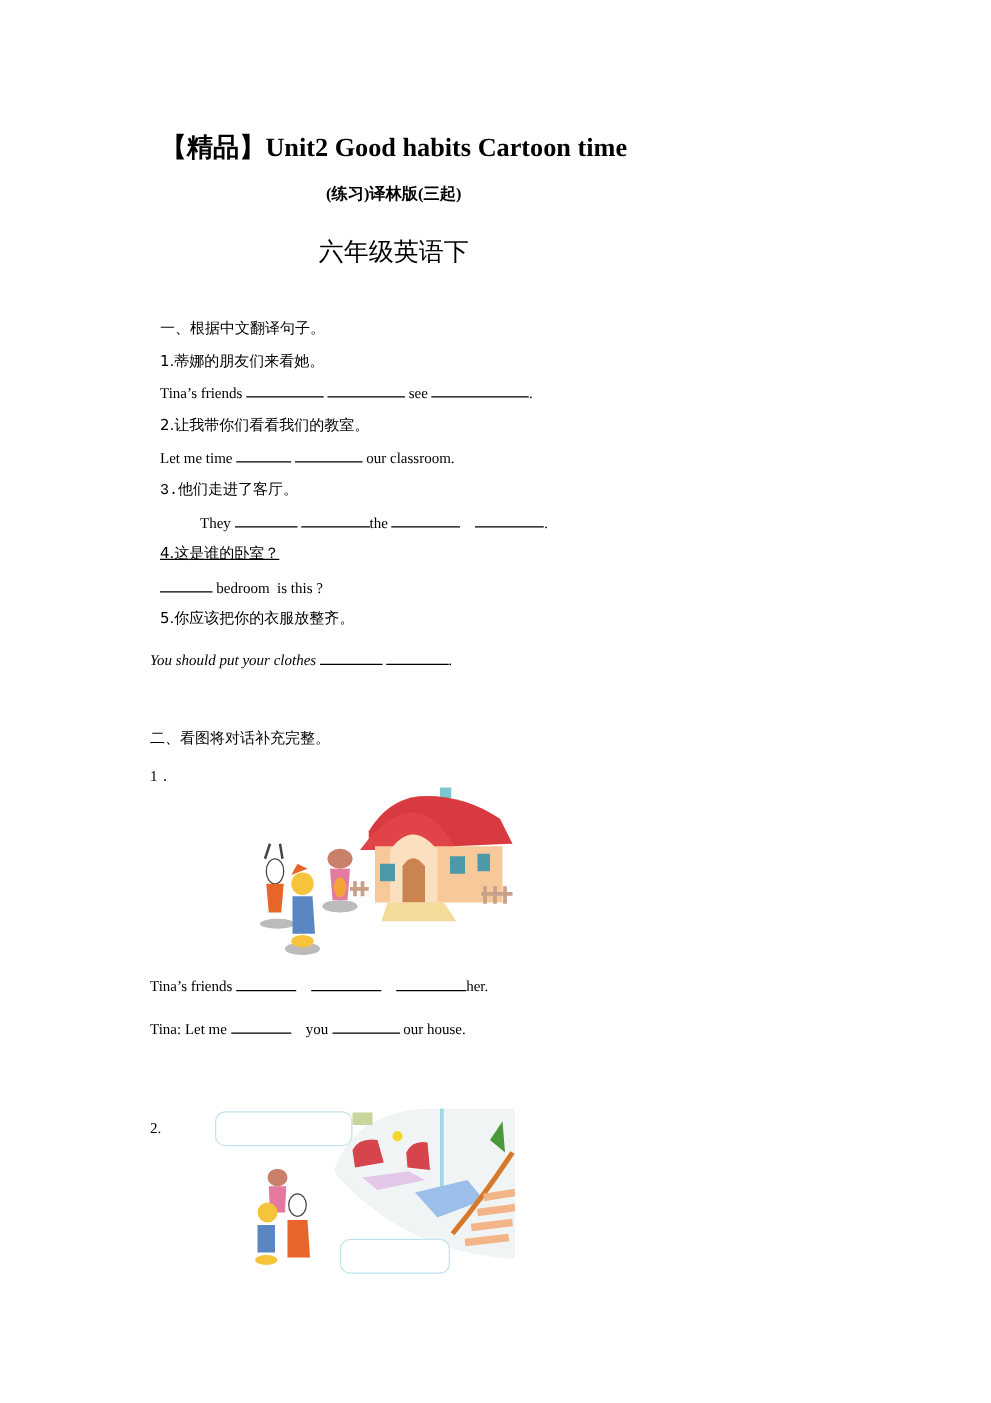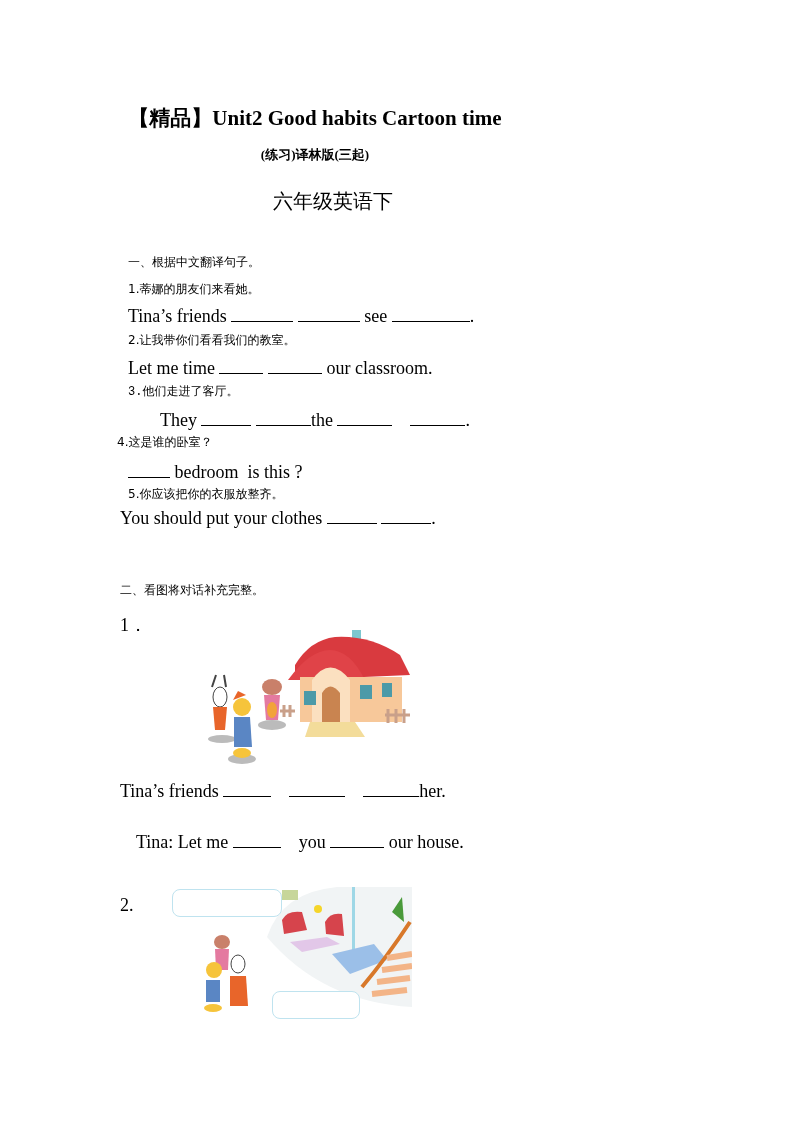--- a/index.html
+++ b/index.html
@@ -1,22 +1,22 @@
 <!DOCTYPE html>
 <html><head>
   <meta charset="utf-8">
   <style>
     html, body { margin: 0; padding: 0; background: #ffffff; }
     body { width: 793px; height: 1122px; position: relative; overflow: hidden;
       font-family: "Liberation Serif", "DejaVu Serif", serif; color: #000; }
     .title { position: absolute; left: 0; width: 630px; text-align: center; }
     .t1 { top: 104px; font-size: 21px; font-weight: bold; }
     .t2 { top: 146px; font-size: 13px; font-weight: bold; }
-    .t3 { top: 188px; font-size: 20px; font-family: Liberation Sans, sans-serif; font-weight: normal; margin-left: 18px; }
-    .line { position: absolute; font-size: 18px; white-space: pre; }
+    .t3 { top: 188px; font-size: 20px; font-family: Liberation Sans, sans-serif; font-weight: normal; }
+    .line { position: absolute; font-size: 12px; white-space: pre; }
     .cn { font-family: "DejaVu Sans", sans-serif; font-size: 12px; }
     .blank { display: inline-block; border-bottom: 1px solid #000; height: 11px; vertical-align: baseline; }
     .pic { position: absolute; }
     .bubble { position: absolute; background: #fff; border: 1.5px solid #bfe3ef; border-radius: 8px; }
   </style>
 </head>
 <body>
 
 <div class="title t1">【精品】Unit2 Good habits Cartoon time</div>
 <div class="title t2">(练习)译林版(三起)</div>
@@ -26,25 +26,25 @@
 
 <div class="line cn" style="left:128px;top:281px;">1.蒂娜的朋友们来看她。</div>
 <div class="line" style="left:128px;top:306px;"><span>Tina’s friends </span><span class="blank" style="width:62px"></span><span> </span><span class="blank" style="width:62px"></span><span> see </span><span class="blank" style="width:78px"></span><span>.</span></div>
 
 <div class="line cn" style="left:128px;top:332px;">2.让我带你们看看我们的教室。</div>
 <div class="line" style="left:128px;top:358px;"><span>Let me time </span><span class="blank" style="width:44px"></span><span> </span><span class="blank" style="width:54px"></span><span> our classroom.</span></div>
 
 <div class="line cn" style="left:128px;top:383px;font-family:Liberation Mono, monospace;">3.他们走进了客厅。</div>
 <div class="line" style="left:128px;top:410px;margin-left:32px;"><span>They </span><span class="blank" style="width:50px"></span><span> </span><span class="blank" style="width:55px"></span><span>the </span><span class="blank" style="width:55px"></span><span>    </span><span class="blank" style="width:55px"></span><span>.</span></div>
 
-<div class="line cn" style="left:117px;top:434px;">4.这是谁的卧室？</div>
+<div class="line cn" style="left:128px;top:434px;text-decoration:underline;">4.这是谁的卧室？</div>
 <div class="line" style="left:128px;top:462px;"><span></span><span class="blank" style="width:42px"></span><span> bedroom  is this ?</span></div>
 
 <div class="line cn" style="left:128px;top:486px;">5.你应该把你的衣服放整齐。</div>
-<div class="line" style="left:120px;top:508px;"><span>You should put your clothes </span><span class="blank" style="width:50px"></span><span> </span><span class="blank" style="width:50px"></span><span>.</span></div>
+<div class="line" style="left:120px;top:520px;font-style:italic;"><span>You should put your clothes </span><span class="blank" style="width:50px"></span><span> </span><span class="blank" style="width:50px"></span><span>.</span></div>
 
 <div class="line cn" style="left:120px;top:582px;">二、看图将对话补充完整。</div>
 <div class="line" style="left:120px;top:613px;">1．</div>
 
 <svg class="pic" style="left:200px;top:625px;" width="215" height="145">
   <ellipse cx="22" cy="114" rx="14" ry="4" fill="#bbb"></ellipse>
   <ellipse cx="42" cy="134" rx="14" ry="5" fill="#bbb"></ellipse>
   <ellipse cx="72" cy="100" rx="14" ry="5" fill="#bbb"></ellipse>
 
   <path d="M16 50 L12 62 M24 50 L26 62" stroke="#444" stroke-width="2"></path>
@@ -68,21 +68,21 @@
   <path d="M122 97 L122 68 Q130 55 140 68 L140 97 Z" fill="#c98450"></path>
   <rect x="104" y="66" width="12" height="14" fill="#4c9aa8"></rect>
   <rect x="160" y="60" width="12" height="14" fill="#4c9aa8"></rect>
   <rect x="182" y="58" width="10" height="14" fill="#4c9aa8"></rect>
   <path d="M110 97 L155 97 L165 112 L105 112 Z" fill="#f3dc9a"></path>
   <path d="M185 90 L210 90 M188 84 L188 98 M196 84 L196 98 M204 84 L204 98" stroke="#c9a08a" stroke-width="3"></path>
   <path d="M80 86 L95 86 M84 80 L84 92 M90 80 L90 92" stroke="#c9a08a" stroke-width="3"></path>
 </svg>
 
 <div class="line" style="left:120px;top:781px;"><span>Tina’s friends </span><span class="blank" style="width:48px"></span><span>    </span><span class="blank" style="width:56px"></span><span>    </span><span class="blank" style="width:56px"></span><span>her.</span></div>
-<div class="line" style="left:120px;top:832px;margin-left:16px;"><span>Tina: Let me </span><span class="blank" style="width:48px"></span><span>    you </span><span class="blank" style="width:54px"></span><span> our house.</span></div>
+<div class="line" style="left:120px;top:815px;"><span>Tina: Let me </span><span class="blank" style="width:48px"></span><span>    you </span><span class="blank" style="width:54px"></span><span> our house.</span></div>
 
 <div class="line" style="left:120px;top:895px;">2.</div>
 
 <svg class="pic" style="left:262px;top:882px;" width="150" height="130">
   <path d="M5 55 Q20 10 75 5 L150 5 L150 125 Q60 120 5 55 Z" fill="#f1f4f5"></path>
   <rect x="20" y="8" width="16" height="10" fill="#c7d69a"></rect>
   <rect x="90" y="5" width="3" height="70" fill="#9ed7e6"></rect>
   <path d="M20 38 Q25 28 40 30 L45 48 L22 52 Z" fill="#d6444c"></path>
   <path d="M63 40 Q68 30 80 32 L82 54 L64 52 Z" fill="#d6444c"></path>
   <circle cx="56" cy="27" r="4" fill="#f5d52a"></circle>

